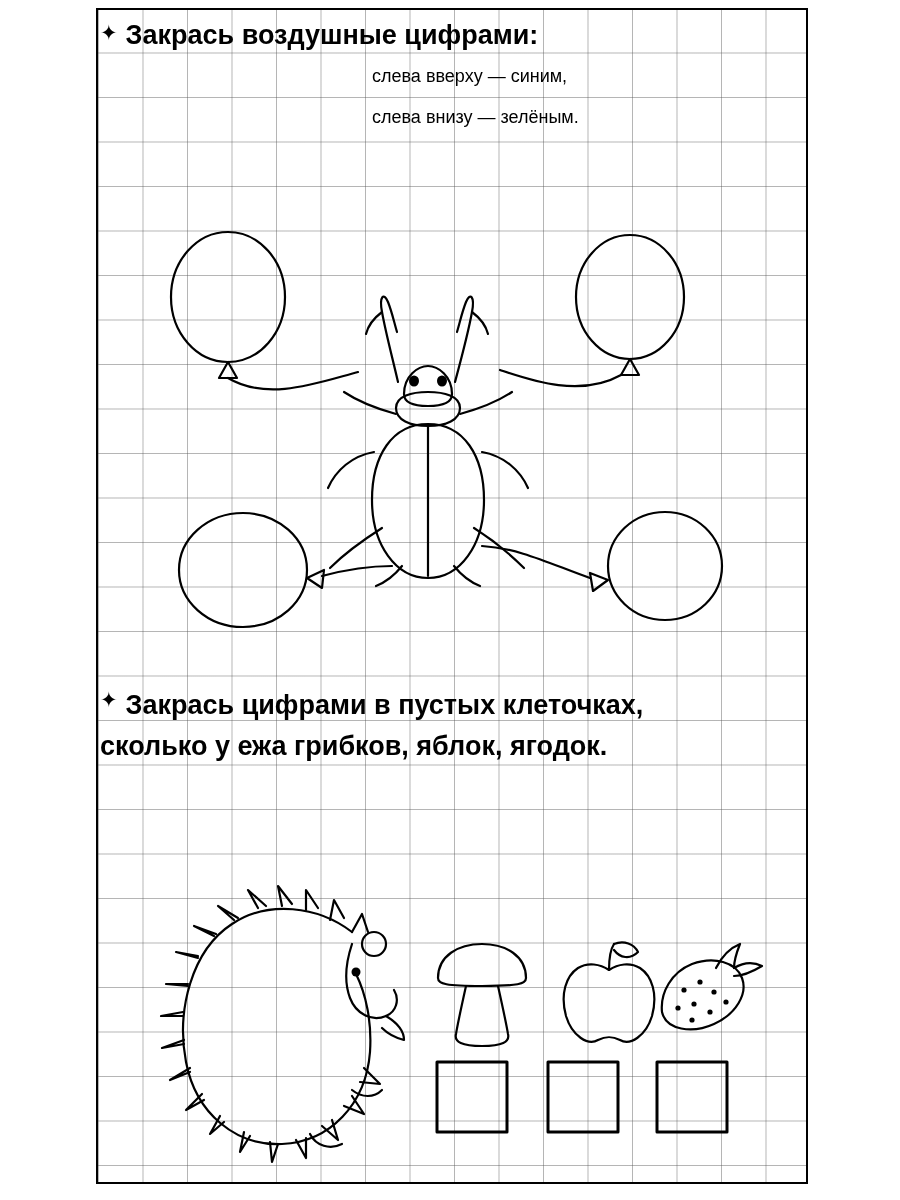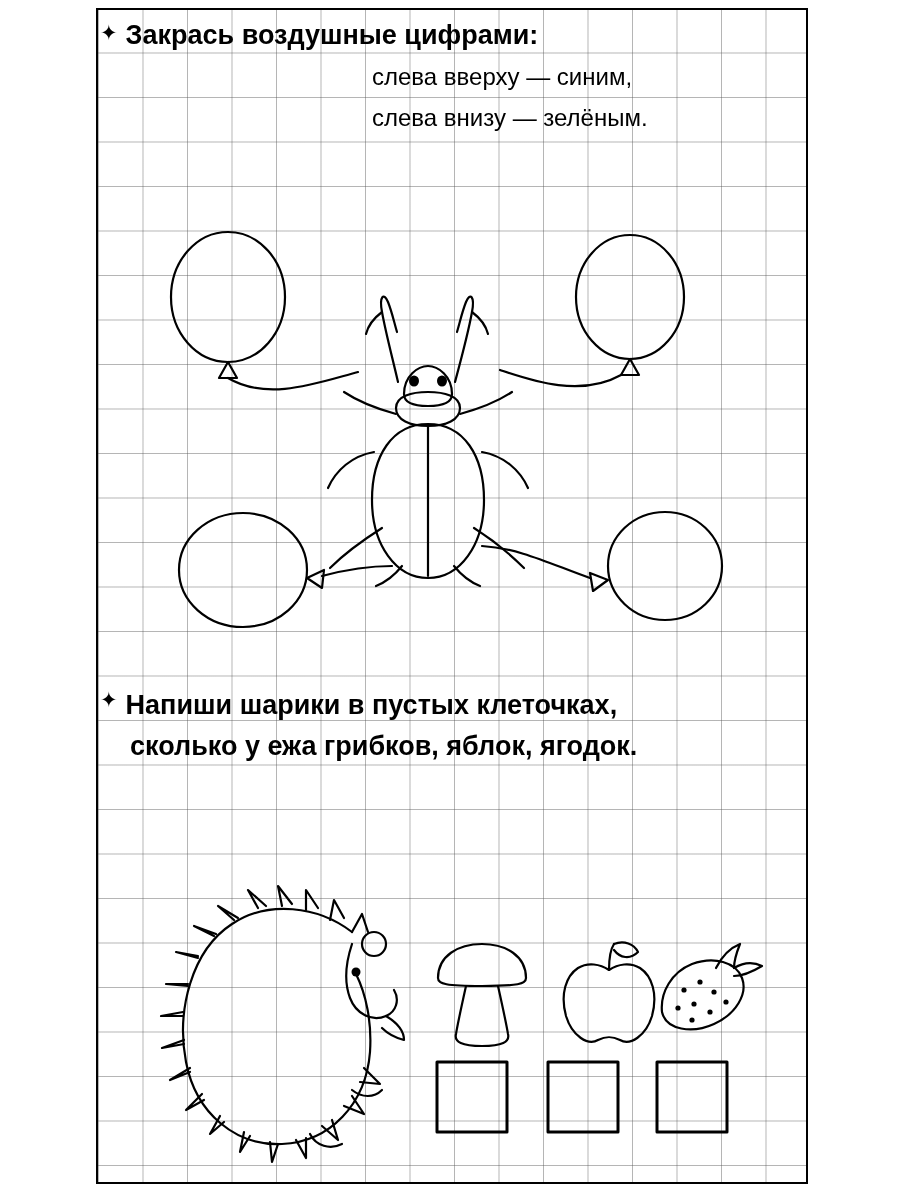--- a/index.html
+++ b/index.html
@@ -70,21 +70,21 @@
   .task-title {
     font-size: 27px;
     font-weight: bold;
     line-height: 34px;
     white-space: nowrap;
   }
   .task-lines {
     margin-top: 4px;
   }
   .task-line {
-    font-size: 24px;
+    font-size: 18px;
     line-height: 41px;
     white-space: nowrap;
   }
   #task1 {
     left: 100px;
     top: 18px;
   }
   #task1 .task-lines {
     margin-left: 272px;
   }
@@ -93,21 +93,20 @@
     top: 685px;
   }
   #task2 .task-title-multi {
     font-size: 27px;
     font-weight: bold;
     line-height: 41px;
     white-space: nowrap;
   }
   #task2 .cont {
     margin-left: 0px;
-    padding-left: 30px;
   }
 
   
   #art {
     position: absolute;
     left: 0;
     top: 0;
     width: 900px;
     height: 1200px;
     pointer-events: none;
@@ -130,21 +129,21 @@
     </div>
     <div class="task-lines">
       <div class="task-line">слева вверху — синим,</div>
       <div class="task-line">слева внизу — зелёным.</div>
     </div>
   </div>
 
   <div class="task" id="task2">
     <div class="task-head">
       <span class="bullet-star">✦</span>
-      <span class="task-title-multi">Напиши шарики в пустых клеточках,</span>
+      <span class="task-title-multi">Закрась цифрами в пустых клеточках,</span>
     </div>
     <div class="cont">
       <div class="task-title-multi">сколько у ежа грибков, яблок, ягодок.</div>
     </div>
   </div>
 
   <svg id="art" viewBox="0 0 900 1200">
     <g fill="none" stroke="#000" stroke-width="2.2" stroke-linecap="round" stroke-linejoin="round">
 
       <g>

